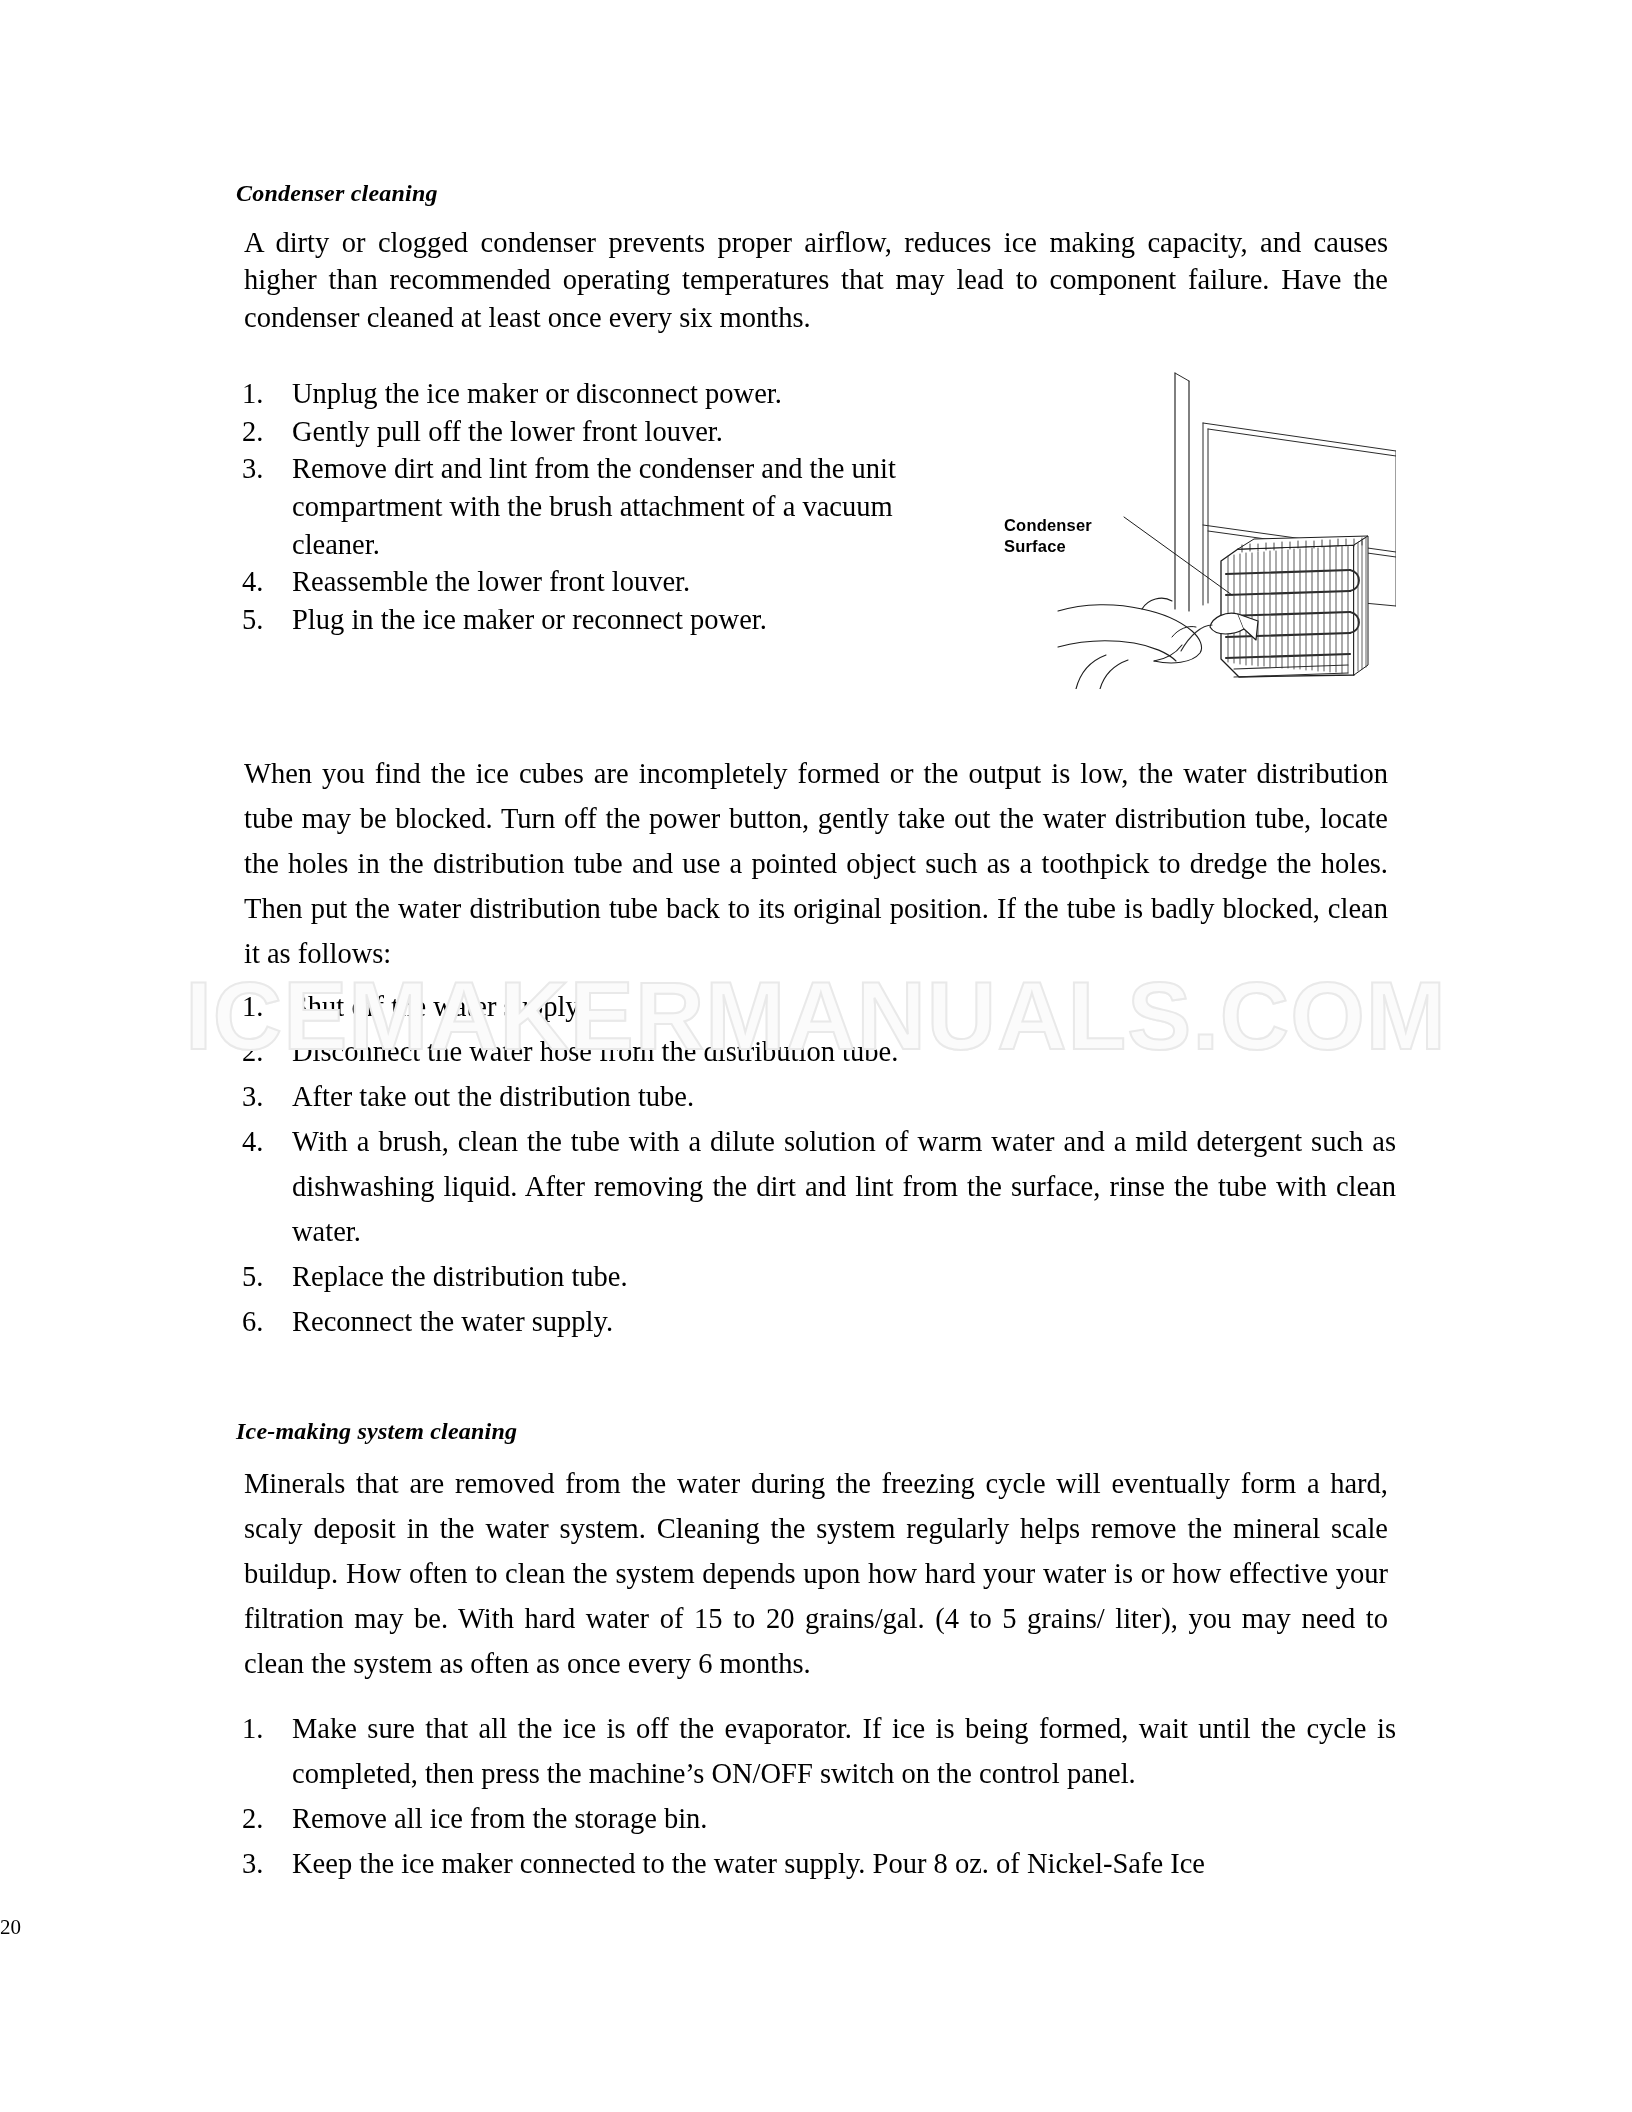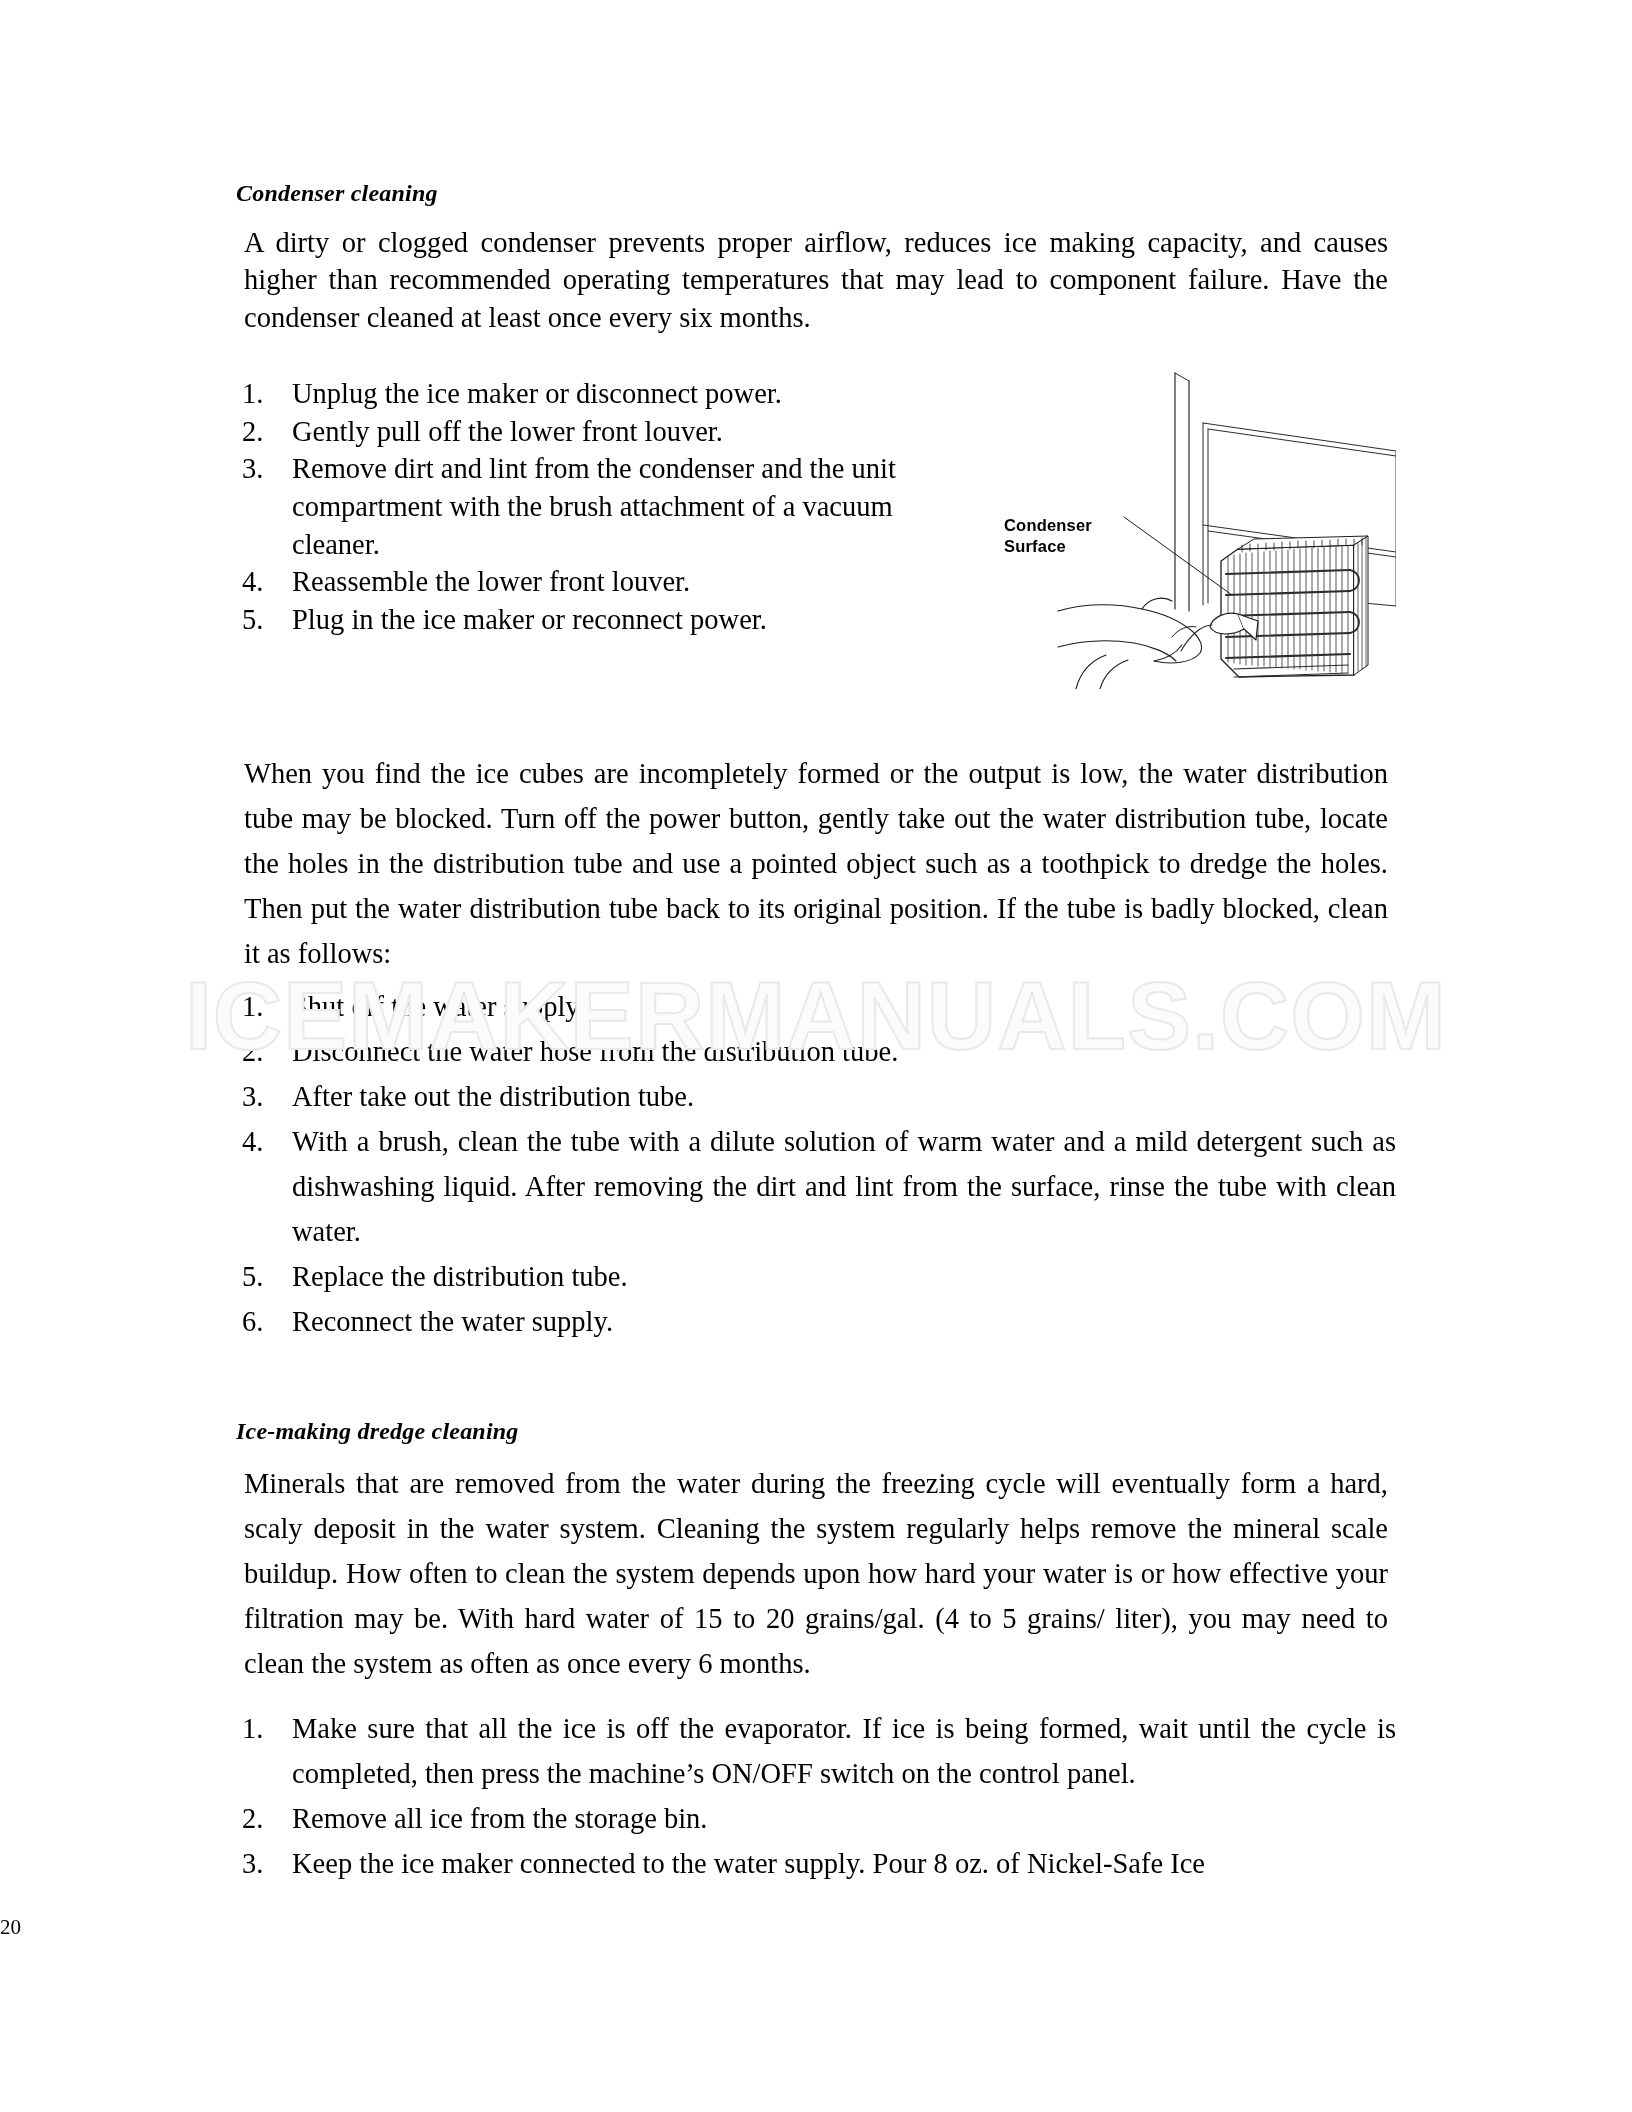--- a/index.html
+++ b/index.html
@@ -332,21 +332,21 @@
         <li>
           <span class="num">6.</span>
           <span class="txt">Reconnect the water supply.</span>
         </li>
       </ol>
     </section>
 
     <div class="gap-section-sm"></div>
 
     <section>
-      <h2 class="sec-heading">Ice-making dredge cleaning</h2>
+      <h2 class="sec-heading">Ice-making system cleaning</h2>
       <p class="para loose">Minerals that are removed from the water during the freezing cycle will eventually form a hard, scaly deposit in the water system. Cleaning the system regularly helps remove the mineral scale buildup. How often to clean the system depends upon how hard your water is or how effective your filtration may be. With hard water of 15 to 20 grains/gal. (4 to 5 grains/ liter), you may need to clean the system as often as once every 6 months.</p>
 
       <div class="gap-list"></div>
 
       <ol class="steps roomy">
         <li>
           <span class="num">1.</span>
           <span class="txt">Make sure that all the ice is off the evaporator. If ice is being formed, wait until the cycle is completed, then press the machine’s ON/OFF switch on the control panel.</span>
         </li>
         <li>

